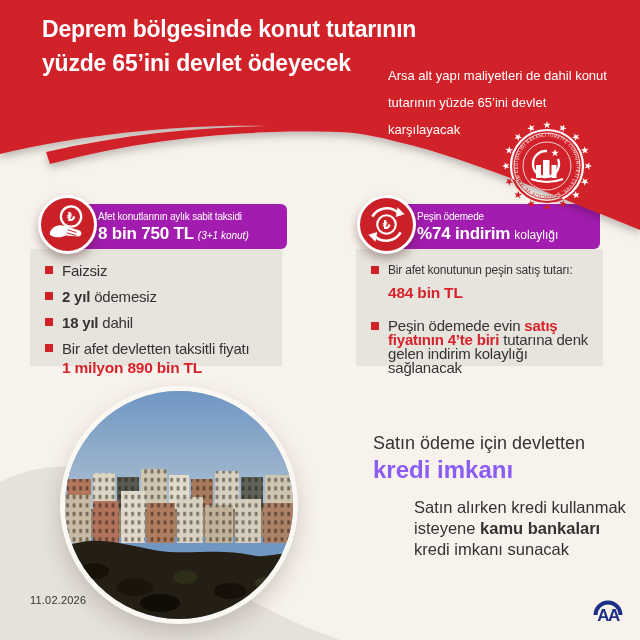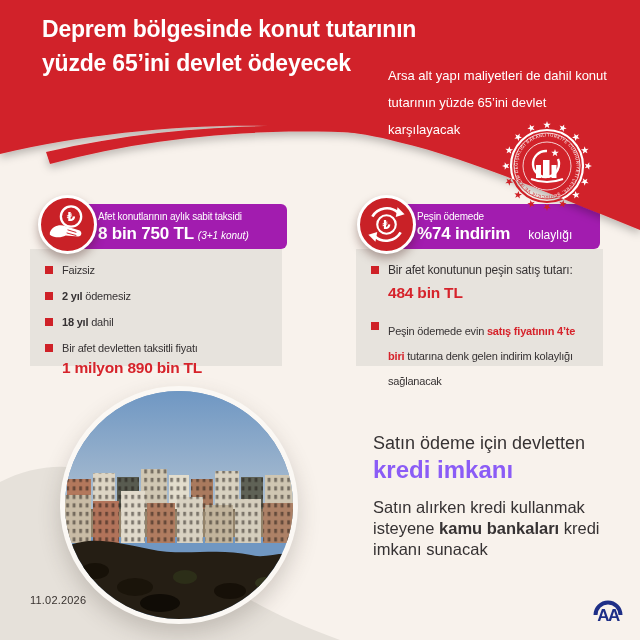--- a/index.html
+++ b/index.html
@@ -25,61 +25,61 @@
   .redbox{
     position:absolute;z-index:3;background:#a21caf;border-radius:6px;
     color:#fff;box-sizing:border-box;
   }
   .redbox.left{left:58px;top:204px;width:229px;height:45px;padding:6px 8px 0 40px;}
   .redbox.right{left:370px;top:204px;width:230px;height:45px;padding:6px 8px 8px 47px;}
   .kicker{font-size:10px;letter-spacing:-0.2px;white-space:nowrap;line-height:13px;}
   .amountrow{white-space:nowrap;line-height:22px;}
   .amount{font-size:17px;font-weight:bold;letter-spacing:-0.2px;}
   .amount-note-italic{font-size:10px;font-style:italic;margin-left:4px;}
-  .amount-note{font-size:12px;margin-left:18px;}
+  .amount-note{font-size:12px;margin-left:4px;}
 
   .icon-circle{
     position:absolute;z-index:6;width:53px;height:53px;border-radius:50%;
     background:#c92127;border:3px solid #fff;
     box-shadow:0 5px 10px rgba(60,20,15,0.35);
   }
   .icon-circle.left{left:38px;top:195px;}
   .icon-circle.right{left:357px;top:195px;}
 
   .panel{
     position:absolute;z-index:2;background:#e7e3dd;box-sizing:border-box;
     color:#363233;padding:14px 12px 0 15px;
   }
   .panel.left{left:30px;top:249px;width:252px;height:117px;}
   .panel.right{left:356px;top:249px;width:247px;height:117px;}
   .bullet-row{display:flex;gap:9px;margin-bottom:11px;}
   .sq{flex:0 0 auto;width:8px;height:8px;background:#cf2127;margin-top:3px;}
-  .bullet-text{font-size:11px;line-height:15px;letter-spacing:-0.2px;}
+  .bullet-text{font-size:15px;line-height:15px;letter-spacing:-0.2px;}
   .bullet-text.nowrap{white-space:nowrap;}
   .bullet-text b{font-weight:bold;}
   .price-label{margin-bottom:3px;}
   .price-value{
     margin-left:17px;color:#d6232b;font-size:15.5px;font-weight:bold;letter-spacing:-0.2px;
   }
   .note-wrap{margin-top:7px;}
-  .note-wrap .bullet-text{line-height:25px;}
+  .note-wrap .bullet-text{line-height:14px;}
   .red-bold{color:#d6232b;font-weight:bold;}
 
   
   #bg-blob{position:absolute;left:0;top:462px;z-index:0;}
   .photo{
     position:absolute;left:60px;top:386px;width:228px;height:228px;z-index:1;
     border-radius:50%;border:5px solid #fbf8f4;overflow:hidden;
     box-shadow:0 10px 22px rgba(70,60,50,0.22);
     background:#7097c2;
   }
   .credit{position:absolute;left:373px;top:432px;width:262px;z-index:2;color:#363233;}
   .credit-line1{font-size:18px;line-height:22px;}
   .credit-line2{font-size:24px;font-weight:bold;color:#8b5cf6;line-height:28px;margin-top:2px;}
-  .credit-body{font-size:16.5px;line-height:21px;margin-top:13px;}
+  .credit-body{font-size:16.5px;line-height:21px;margin-top:13px;margin-left:41px;}
   .credit-body b{font-weight:bold;}
   .date{position:absolute;left:30px;top:594px;z-index:2;font-size:11px;color:#38322f;letter-spacing:0.2px;}
   .aa-logo{position:absolute;left:588px;top:590px;z-index:2;}
 </style>
 </head>
 <body>
 
 <div class="stage">
 
   <svg id="bg-blob" width="390" height="178" viewBox="0 0 390 178">

